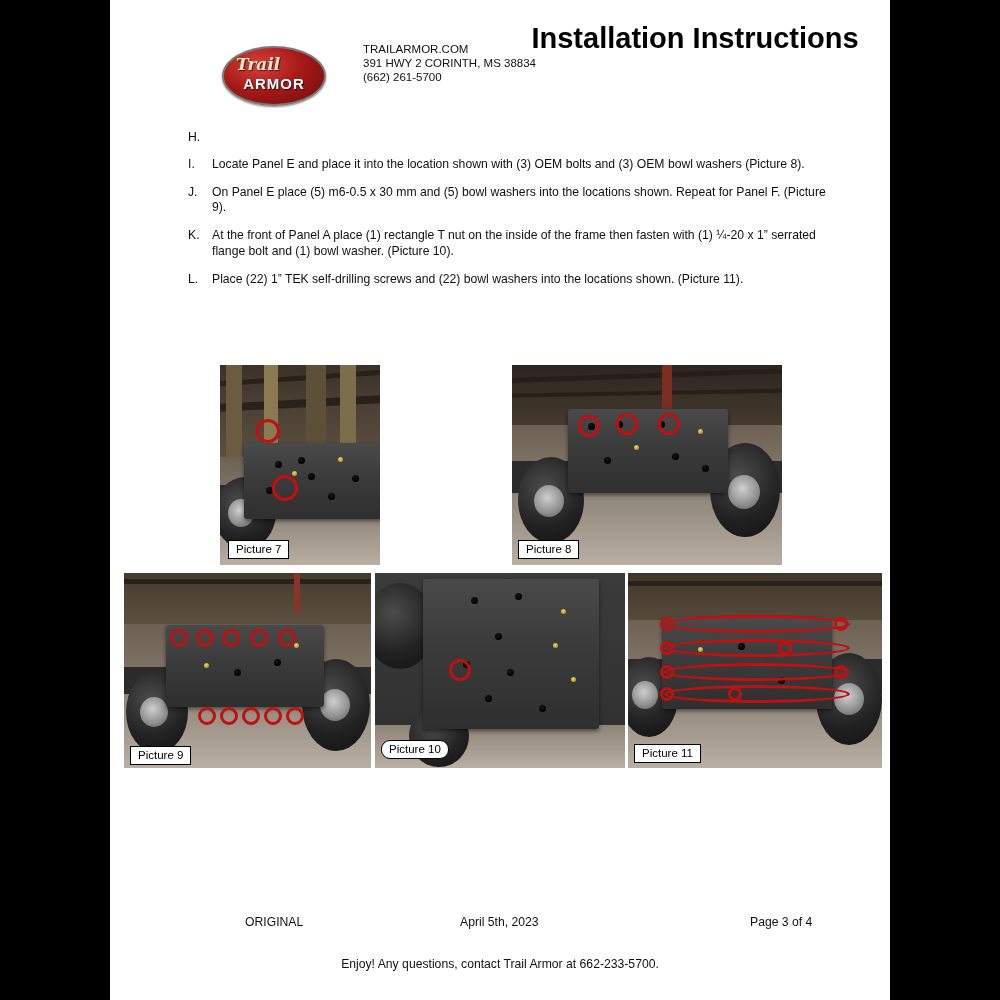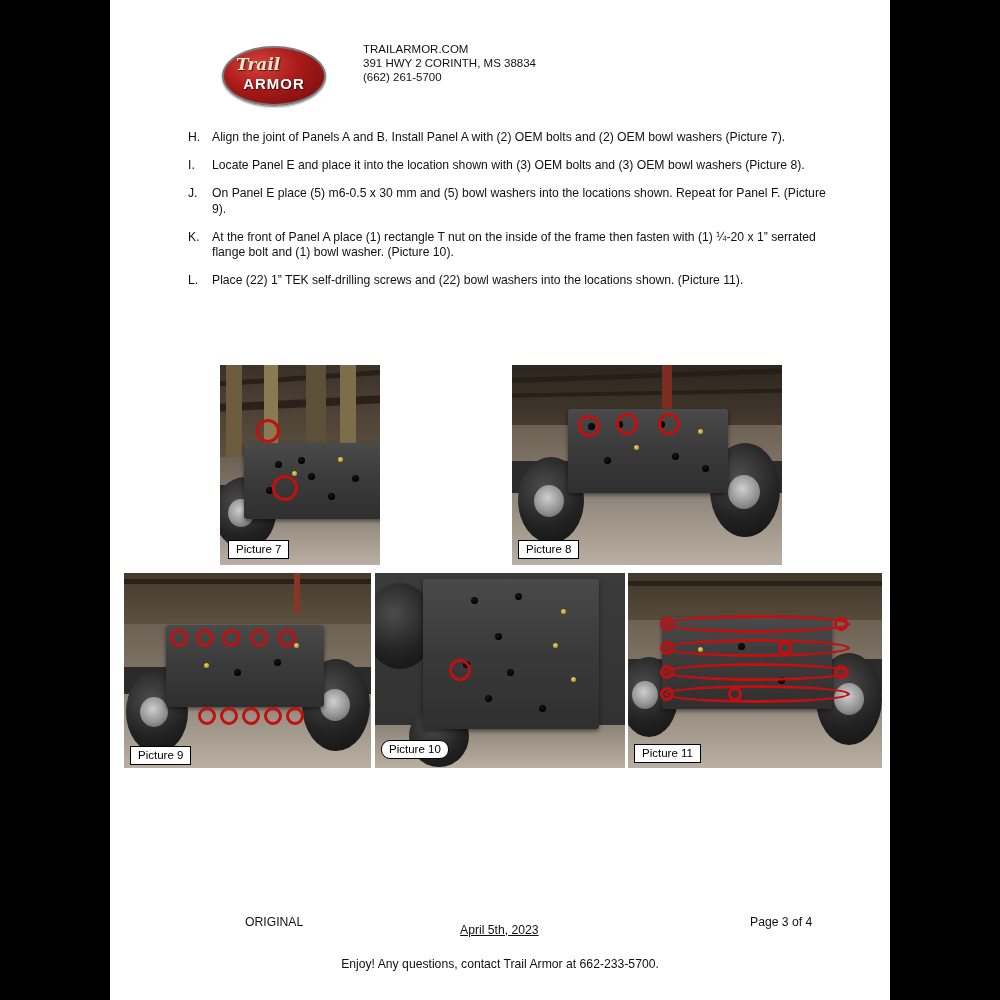--- a/index.html
+++ b/index.html
@@ -192,21 +192,21 @@
   
   .footer-row {
     position: absolute;
     left: 0;
     top: 915px;
     width: 780px;
     font-size: 12.2px;
     color: #111;
   }
   .f-original { position:absolute; left:135px; top:0; }
-  .f-date { position:absolute; left:350px; top:8px;text-decoration:underline; }
+  .f-date { position:absolute; left:350px; top:0; }
   .f-page { position:absolute; left:640px; top:0;text-align:right; }
   .f-enjoy {
     position:absolute;
     left:0; top:42px;
     width:780px;
     text-align:center;
     font-size:12.2px;
     color:#111;
   }
 </style>
@@ -223,26 +223,26 @@
         <span class="logo-armor">ARMOR</span>
       </div>
     </div>
 
     <div class="company-block">
       <div>TRAILARMOR.COM</div>
       <div>391 HWY 2 CORINTH, MS 38834</div>
       <div>(662) 261-5700</div>
     </div>
 
+    <div class="title-block">Installation Instructions</div>
   </div>
 
   <div class="steps">
     <div class="step">
       <div class="step-letter">H.</div>
-      <div class="step-text">Align the joint of Panels A and B. Install Panel A with (2) OEM bolts and (2) OEM bowl washers (Picture 7).</div>
     </div>
     <div class="step">
       <div class="step-letter">I.</div>
       <div class="step-text">Locate Panel E and place it into the location shown with (3) OEM bolts and (3) OEM bowl washers (Picture 8).</div>
     </div>
     <div class="step">
       <div class="step-letter">J.</div>
       <div class="step-text">On Panel E place (5) m6-0.5 x 30 mm and (5) bowl washers into the locations shown. Repeat for Panel F. (Picture 9).</div>
     </div>
     <div class="step">

